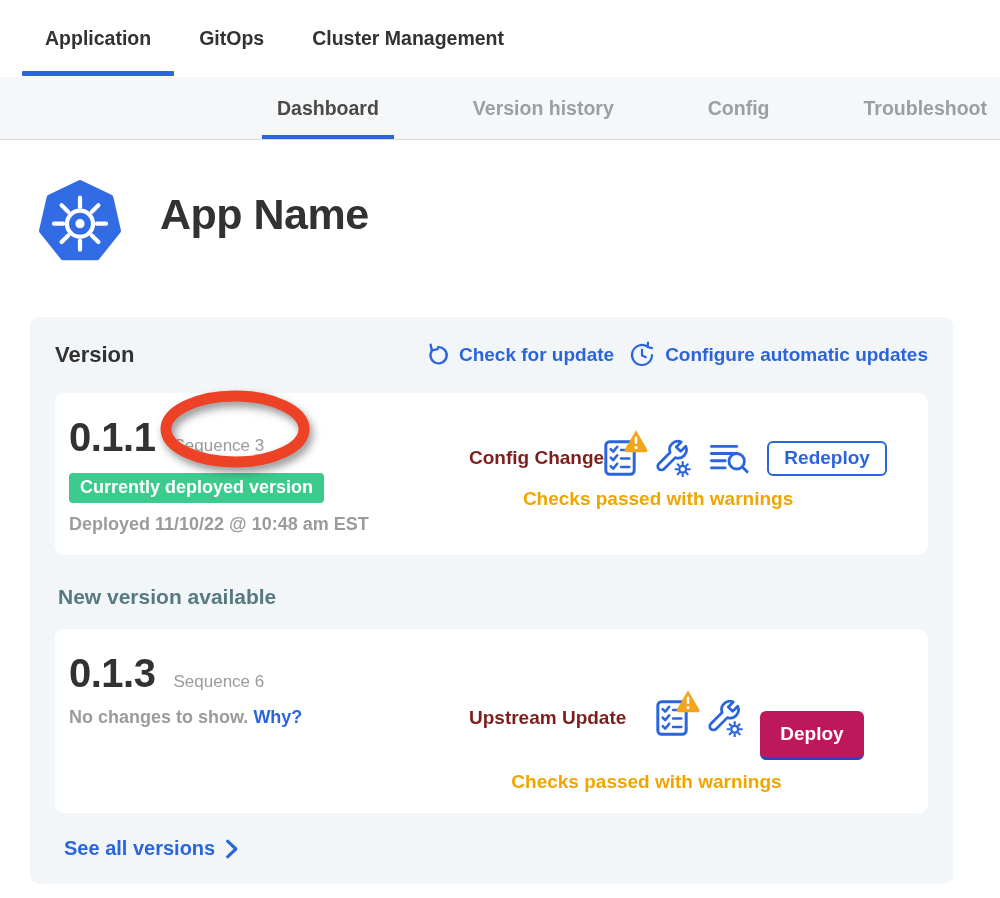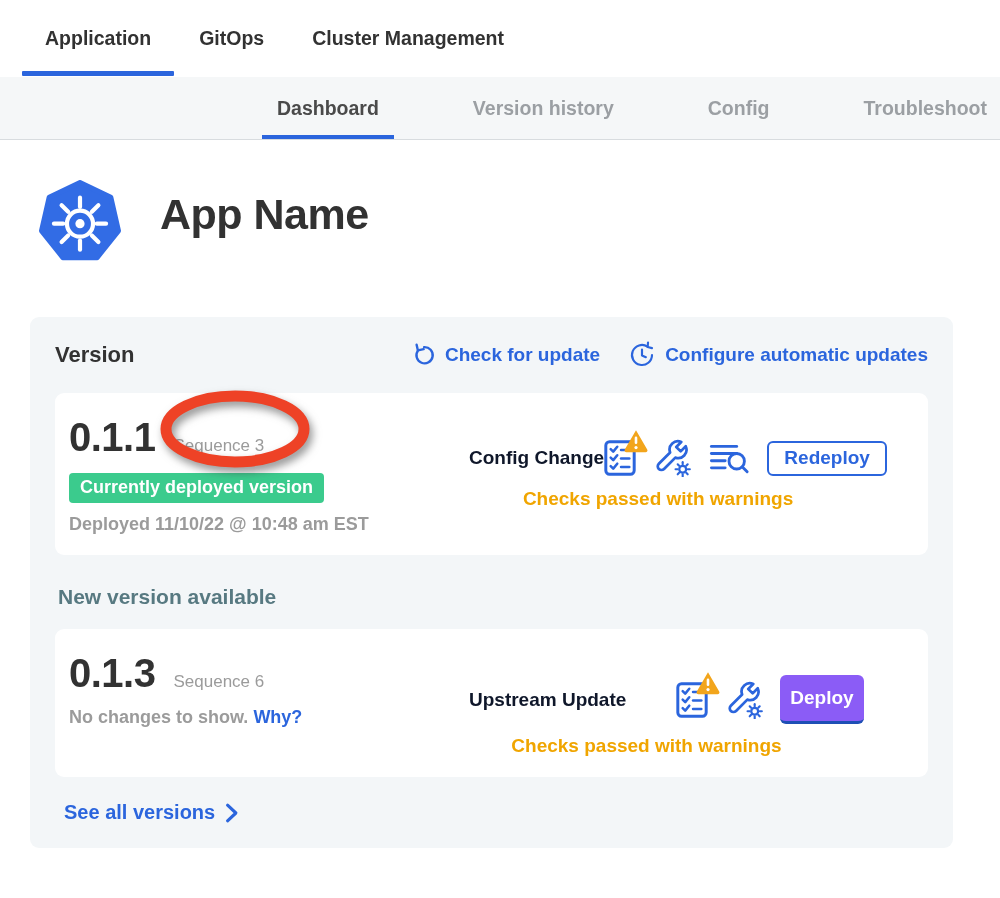--- a/index.html
+++ b/index.html
@@ -101,21 +101,21 @@
     width: 923px;
     background: #f3f6f8;
     border-radius: 9px;
     padding: 24px 25px 22px;
   }
   .panel-head {
     display: flex;
     align-items: center;
   }
   .panel-title { font-size: 22px; font-weight: 800; }
-  .panel-actions { margin-left: auto; display: flex; align-items: center; gap: 28px; }
+  .panel-actions { margin-left: auto; display: flex; align-items: center; gap: 14px; }
   .icon-link { display: flex; align-items: center; gap: 9px; color: #2b65dd; font-size: 19px; font-weight: 600; cursor: pointer; }
 
   .card {
     background: #fff;
     border-radius: 9px;
     margin-top: 24px;
     padding: 22px 64px 20px 14px;
     display: flex;
   }
   .card .left { width: 400px; flex-shrink: 0; }
@@ -130,21 +130,21 @@
     font-size: 18px;
     font-weight: 700;
     padding: 4px 11px 5px;
     border-radius: 4px;
   }
   .meta { margin-top: 11px; font-size: 18px; font-weight: 600; color: #9b9b9b; }
   .meta .whylink { color: #2b65dd; font-weight: 700; cursor: pointer; }
 
   .card .right { flex: 1; padding-top: 24px; }
   .action-row { display: flex; align-items: center; }
-  .release-type { font-size: 19px; font-weight: 700; color: #0f172a; white-space: nowrap; }
+  .release-type { font-size: 19px; font-weight: 700; color: #7f1d1d; white-space: nowrap; }
   .icon-group { margin-left: auto; display: flex; align-items: center; gap: 17px; color: #2b65dd; }
   .icon-wrap { position: relative; display: inline-flex; }
   .warn-badge { position: absolute; top: -12px; right: -13px; }
   .checks {
     margin-top: 11px;
     padding-right: 40px;
     text-align: center;
     font-size: 19px;
     font-weight: 700;
     color: #f0a500;
@@ -157,25 +157,26 @@
     border-radius: 6px;
     cursor: pointer;
   }
   .btn-outline {
     width: 120px; height: 35px;
     background: #fff;
     color: #2b65dd;
     border: 2px solid #2b65dd;
   }
   .btn-solid {
-    width: 84px; height: 49px;
-    background: #8b5cf6;
+    width: 104px; height: 49px;
+    background: #be185d;
     color: #fff;
     border: none;
     border-bottom: 3px solid #1e4fb5;
+    margin-top: 36px;
   }
 
   .new-heading { margin: 30px 0 0 3px; font-size: 21px; font-weight: 700; color: #577981; }
 
   .see-all {
     margin: 24px 0 2px 9px;
     display: flex;
     align-items: center;
     gap: 10px;
     color: #2b65dd;

